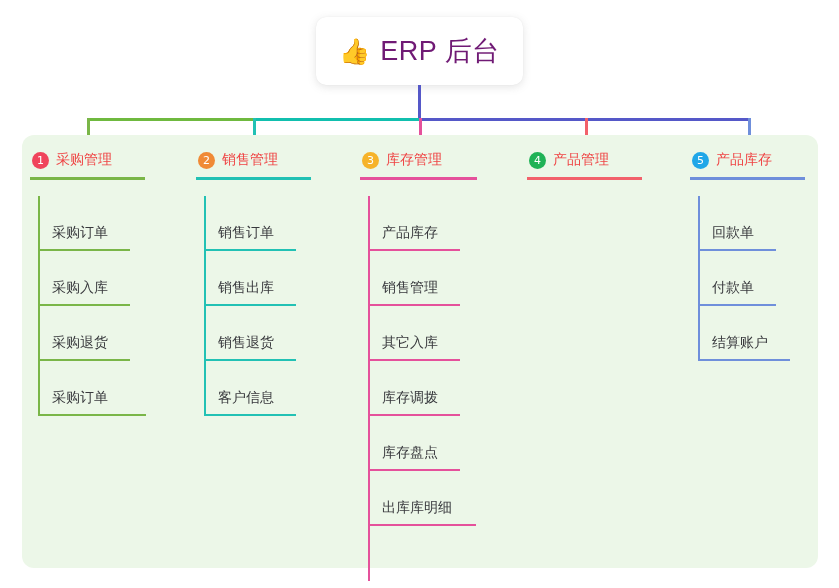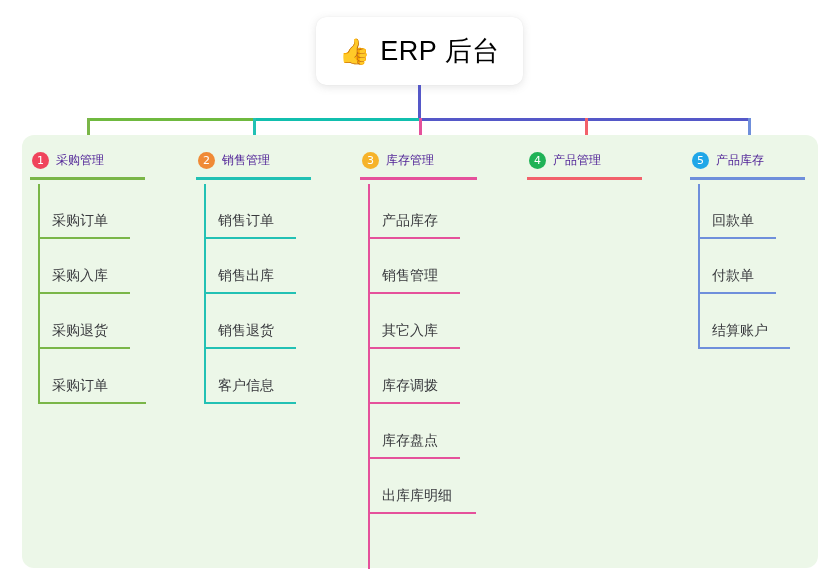--- a/index.html
+++ b/index.html
@@ -31,21 +31,21 @@
     gap: 10px;
     box-sizing: border-box;
   }
   #root-emoji {
     font-size: 25px;
     line-height: 1;
     display: inline-block;
   }
   #root-title-text {
     font-size: 27px;
-    color: #000000;
+    color: #701a75;
     letter-spacing: 0.5px;
     white-space: nowrap;
   }
 
   
   .conn {
     position: absolute;
   }
   .conn-h {
     height: 3px;
@@ -82,32 +82,32 @@
     height: 17px;
     border-radius: 50%;
     color: #ffffff;
     font-size: 11px;
     line-height: 17px;
     text-align: center;
     flex: 0 0 auto;
     font-family: "DejaVu Sans", sans-serif;
   }
   .col-title {
-    font-size: 12px;
-    color: #4c1d95;
+    font-size: 14px;
+    color: #ef4444;
     white-space: nowrap;
     text-align: center;
   }
   .col-rule {
     height: 3px;
     margin-top: 5px;
   }
   .col-body {
     position: relative;
-    margin-top: 4px;
+    margin-top: 16px;
   }
   .spine {
     position: absolute;
     left: 8px;
     top: 0;
     width: 2px;
   }
   .item {
     position: relative;
     height: 55px;

